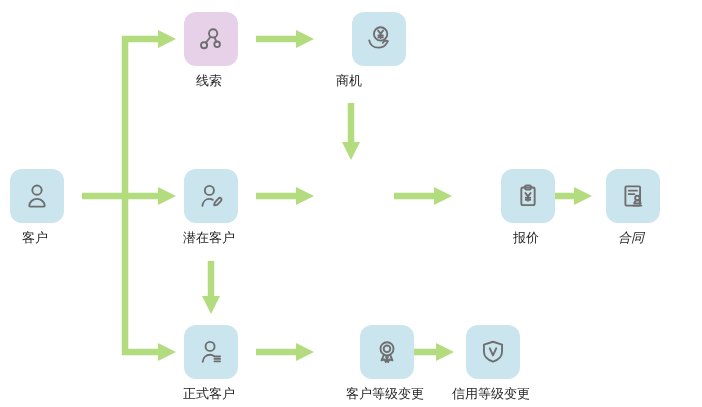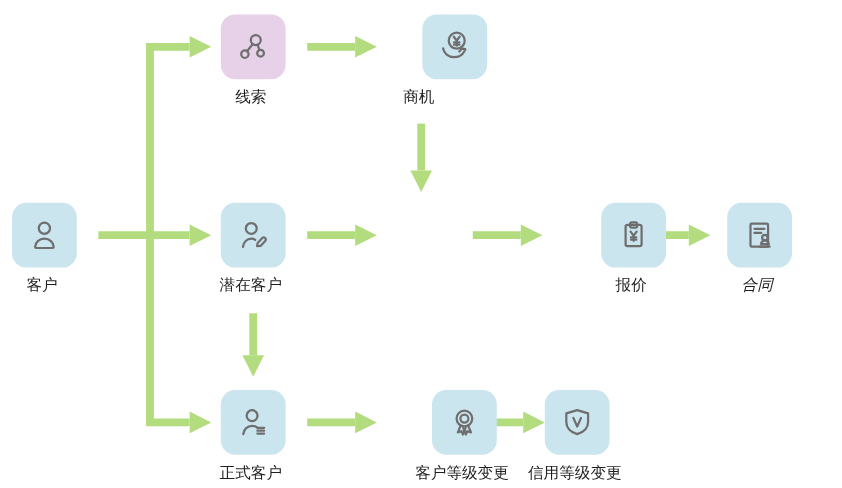--- a/index.html
+++ b/index.html
@@ -213,21 +213,21 @@
       <svg class="icon" viewBox="0 0 24 24">
         <circle cx="12" cy="9.6" r="4.9"></circle>
         <circle cx="12" cy="9.6" r="2.5"></circle>
         <path d="M9.7 13.9l-1.8 4.3 2.3-.7.9 2.1 1.6-4"></path>
         <path d="M14.3 13.9l1.8 4.3-2.3-.7-.9 2.1-1.6-4"></path>
       </svg>
     </div>
     <div class="label">客户等级变更</div>
   </div>
 
-  <div class="node" style="left:454px; top:325px;">
+  <div class="node" style="left:466px; top:325px;">
     <div class="box box-blue">
       <svg class="icon" viewBox="0 0 24 24">
         <path d="M12 4.3l6.8 2.1v5.3c0 3.6-2.7 6.3-6.8 7.6-4.1-1.3-6.8-4-6.8-7.6V6.4z"></path>
         <path d="M9.6 9.2l2.4 5.4 2.4-5.4"></path>
       </svg>
     </div>
     <div class="label">信用等级变更</div>
   </div>
 
 </div>

